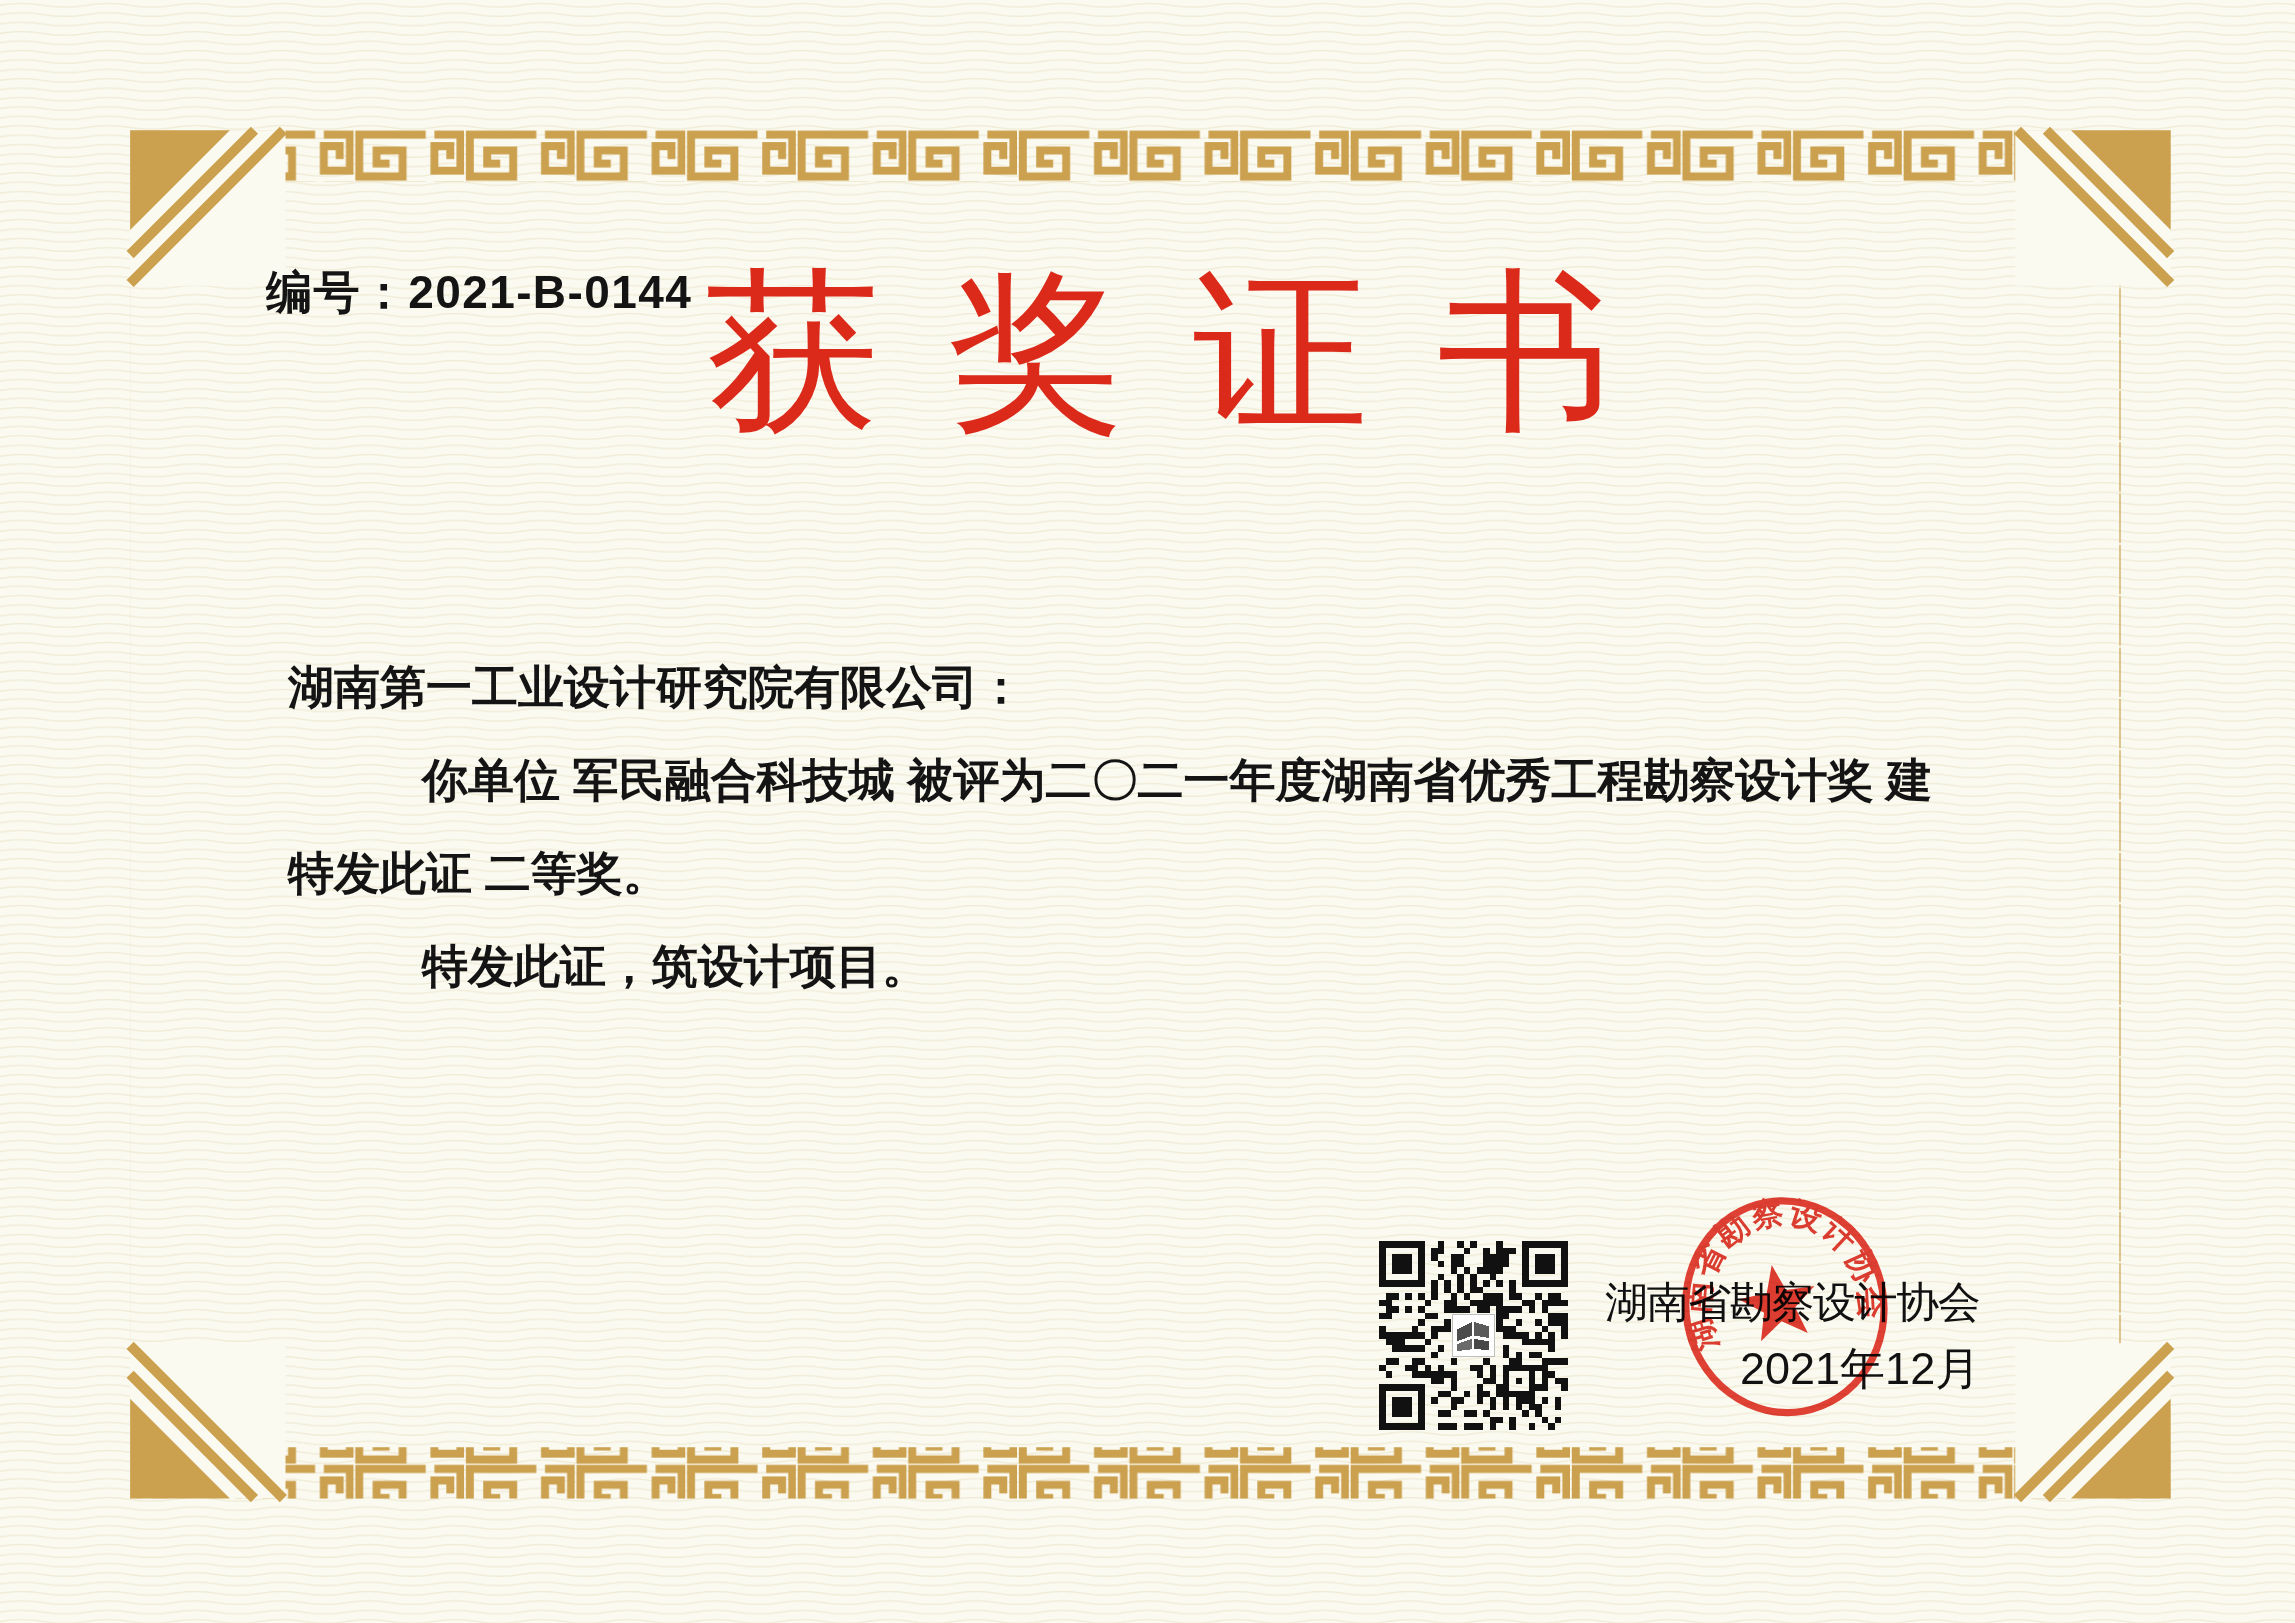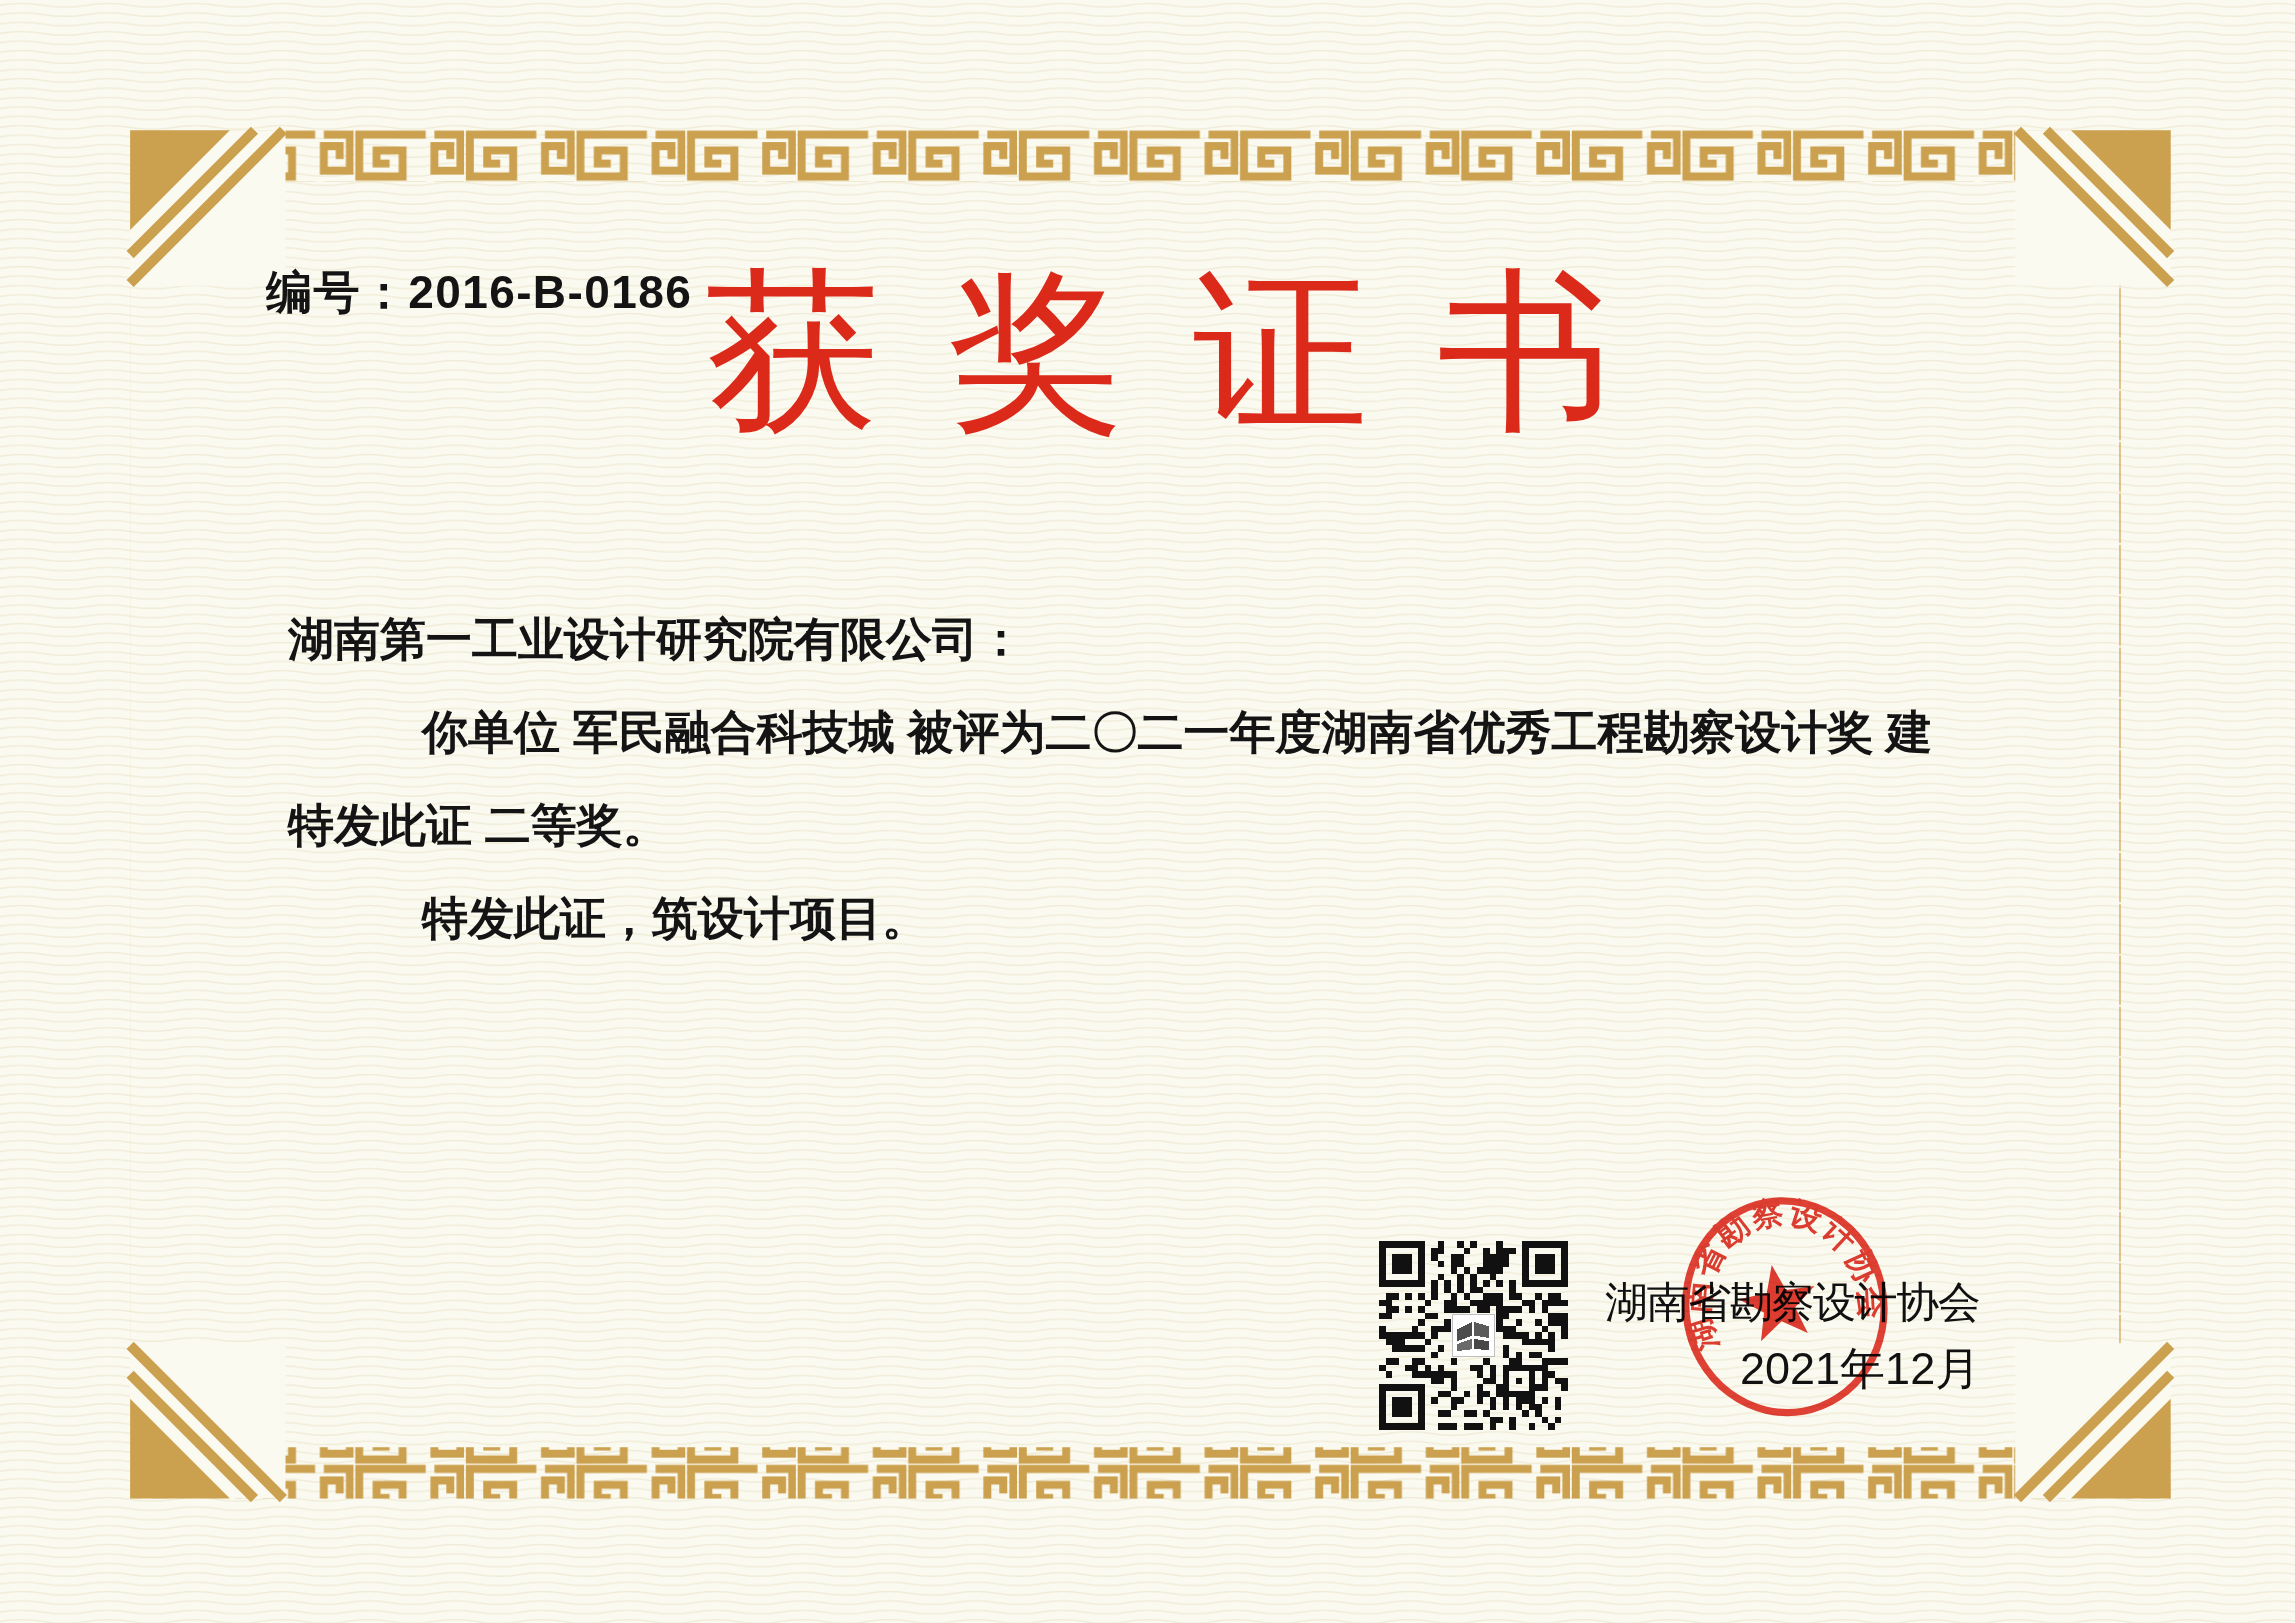--- a/index.html
+++ b/index.html
@@ -14,21 +14,21 @@
   .cert-number{
     left:266px;top:262px;font-size:46px;font-weight:700;color:#141414;
     letter-spacing:1.4px;white-space:nowrap;
   }
   .cert-title{
     left:705px;top:266px;font-size:175px;line-height:1;font-weight:400;
     color:#DC2A1A;letter-spacing:69px;white-space:nowrap;
     font-family:"Liberation Serif","DejaVu Serif",serif;
   }
   .body-block{
-    left:288px;top:593px;width:1750px;color:#141414;
+    left:288px;top:641px;width:1750px;color:#141414;
     font-size:46px;line-height:93px;font-weight:700;
   }
   .body-block p{margin:0;white-space:nowrap;}
   .indented{padding-left:134px;}
   .issuer-line{
     left:1605px;top:1274px;font-size:43px;color:#111;white-space:nowrap;
     letter-spacing:-1.4px;
   }
   .date-line{
     left:1740px;top:1339px;font-size:45px;color:#111;white-space:nowrap;
@@ -86,21 +86,21 @@
       </g>
       <g transform="translate(3003,2073) scale(-1,-1)">
         <rect width="215" height="215" fill="#FBFAF1"></rect>
         <path d="M0,0 L138,0 L0,138 Z" fill="#CBA14F"></path>
         <path d="M172,0 L0,172 M212,0 L0,212" stroke="#CBA14F" stroke-width="14" fill="none"></path>
       </g>
     </g>
   </svg>
 
   <div class="abs cert-number">
-    <span>编号：</span><span>2016-B-0186</span>
+    <span>编号：</span><span>2021-B-0144</span>
   </div>
 
   <div class="abs cert-title">获奖证书</div>
 
   <div class="abs body-block">
     <p>湖南第一工业设计研究院有限公司：</p>
     <p class="indented">你单位 军民融合科技城 被评为二〇二一年度湖南省优秀工程勘察设计奖 建</p>
     <p>特发此证 二等奖。</p>
     <p class="indented">特发此证，筑设计项目。</p>
   </div>

